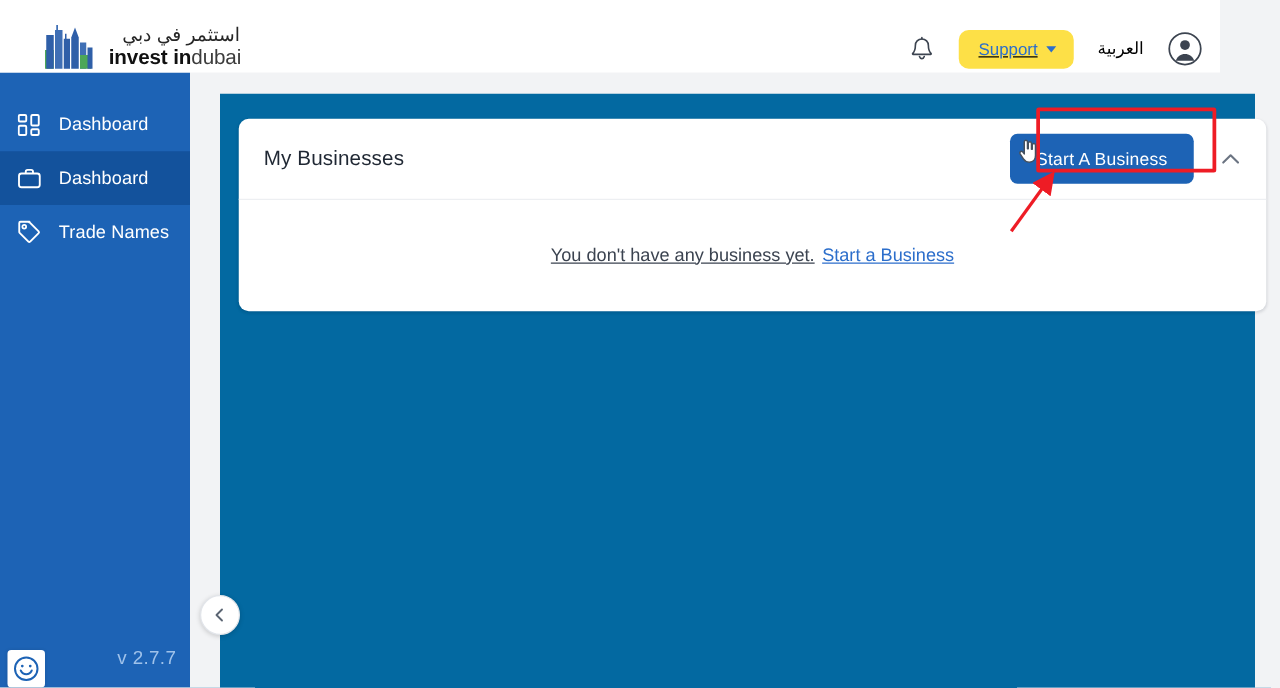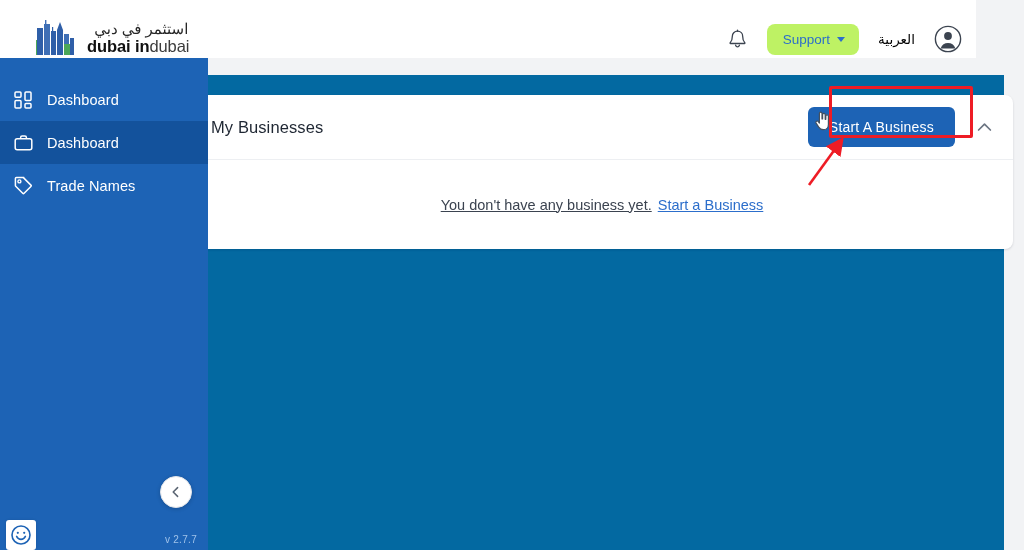--- a/index.html
+++ b/index.html
@@ -34,42 +34,42 @@
   .header-right {
     margin-left: auto; margin-right: 9px;
     display: flex; align-items: center; gap: 0px;
   }
   .bell-btn {
     width: 38px; height: 38px; display: flex; align-items: center; justify-content: center;
     background: none; border: none; cursor: pointer;
   }
   .support-pill {
     display: flex; align-items: center; gap: 7px;
-    background: #bef264; border-radius: 8px;
-    padding: 8px 14px 8px 16px; margin-left: 10px; cursor: pointer;
+    background: #fde047; border-radius: 8px;
+    padding: 8px 14px 8px 16px; margin-left: 10px; cursor: pointer; text-decoration: underline;
   }
   .support-pill .lbl { color: #2c6ecb; font-size: 13.5px; }
   .caret-down {
     width: 0; height: 0; border-left: 4.5px solid transparent;
     border-right: 4.5px solid transparent; border-top: 5.5px solid #2c6ecb;
   }
   .lang-btn {
     font-size: 13.5px; color: #000000; direction: rtl; cursor: pointer;
     padding: 8px 10px; margin-left: 9px; background: none; border: none;
     font-family: "DejaVu Sans", sans-serif;
   }
   .avatar-btn {
     width: 34px; height: 34px; margin-left: 6px; margin-right: 2px;
     display: flex; align-items: center; justify-content: center;
     background: none; border: none; cursor: pointer;
   }
 
   
   .sidebar {
-    position: absolute; top: 58px; left: 0; width: 208px; height: 492px;
+    position: absolute; top: 58px; left: 0; width: 152px; height: 492px;
     background: #1d63b5;
     z-index: 4;
   }
   .nav { padding-top: 20px; }
   .nav-item {
     display: flex; align-items: center; height: 43px;
     padding-left: 14px; color: #ffffff; cursor: pointer;
     font-size: 14.5px; letter-spacing: 0.1px;
   }
   .nav-item .ico { width: 30px; display: flex; align-items: center; }
@@ -78,22 +78,22 @@
 
   .collapse-btn {
     position: absolute; left: 160px; top: 476px;
     width: 32px; height: 32px; border-radius: 50%;
     background: #fff; border: 1px solid #e2e5ea;
     box-shadow: 0 1px 4px rgba(0,0,0,0.18);
     display: flex; align-items: center; justify-content: center;
     cursor: pointer; z-index: 9;
   }
   .version {
-    position: absolute; right: 11px; bottom: 5px;
-    font-size: 10px; color: #9fc2ea; letter-spacing: 0.3px;
+    position: absolute; right: 11px; bottom: 15px;
+    font-size: 15px; color: #9fc2ea; letter-spacing: 0.3px;
   }
   .feedback-widget {
     position: absolute; left: 6px; bottom: 0px;
     width: 30px; height: 30px; background: #fff;
     border-radius: 3px; display: flex; align-items: center; justify-content: center;
     cursor: pointer; z-index: 10;
     box-shadow: 0 0 3px rgba(0,0,0,0.12);
   }
 
   
@@ -160,21 +160,21 @@
         <polygon points="23,37 23,12 26,4 29,12 29,37" fill="#2f5fa8"></polygon>
         <rect x="30" y="16" width="5" height="21" fill="#3f6fb5"></rect>
         <rect x="30" y="26" width="9" height="11" fill="#4ca758"></rect>
         <rect x="36" y="20" width="4" height="17" fill="#2f5fa8"></rect>
         <rect x="11" y="2" width="1.4" height="5" fill="#3f6fb5"></rect>
         <rect x="18" y="9" width="1.2" height="5" fill="#2f5fa8"></rect>
       </svg>
       <div class="logo-text">
         <div class="logo-ar">استثمر في دبي</div>
         <div class="logo-en">
-          <b>dubai in</b><span class="light">dubai</span>
+          <b>invest in</b><span class="light">dubai</span>
         </div>
       </div>
     </div>
 
     <div class="header-right">
 
       <button class="bell-btn">
         <svg width="19" height="21" viewBox="0 0 19 21">
           <path d="M9.5 2.2c-3.1 0-5.2 2.3-5.2 5.2 0 4.3-1.4 5.6-2.1 6.3-.3.3-.1.8.3.8h14c.4 0 .6-.5.3-.8-.7-.7-2.1-2-2.1-6.3 0-2.9-2.1-5.2-5.2-5.2z" fill="none" stroke="#3c4450" stroke-width="1.3" stroke-linejoin="round"></path>
           <path d="M9.5 1.1v1.1" stroke="#3c4450" stroke-width="1.3" stroke-linecap="round"></path>

